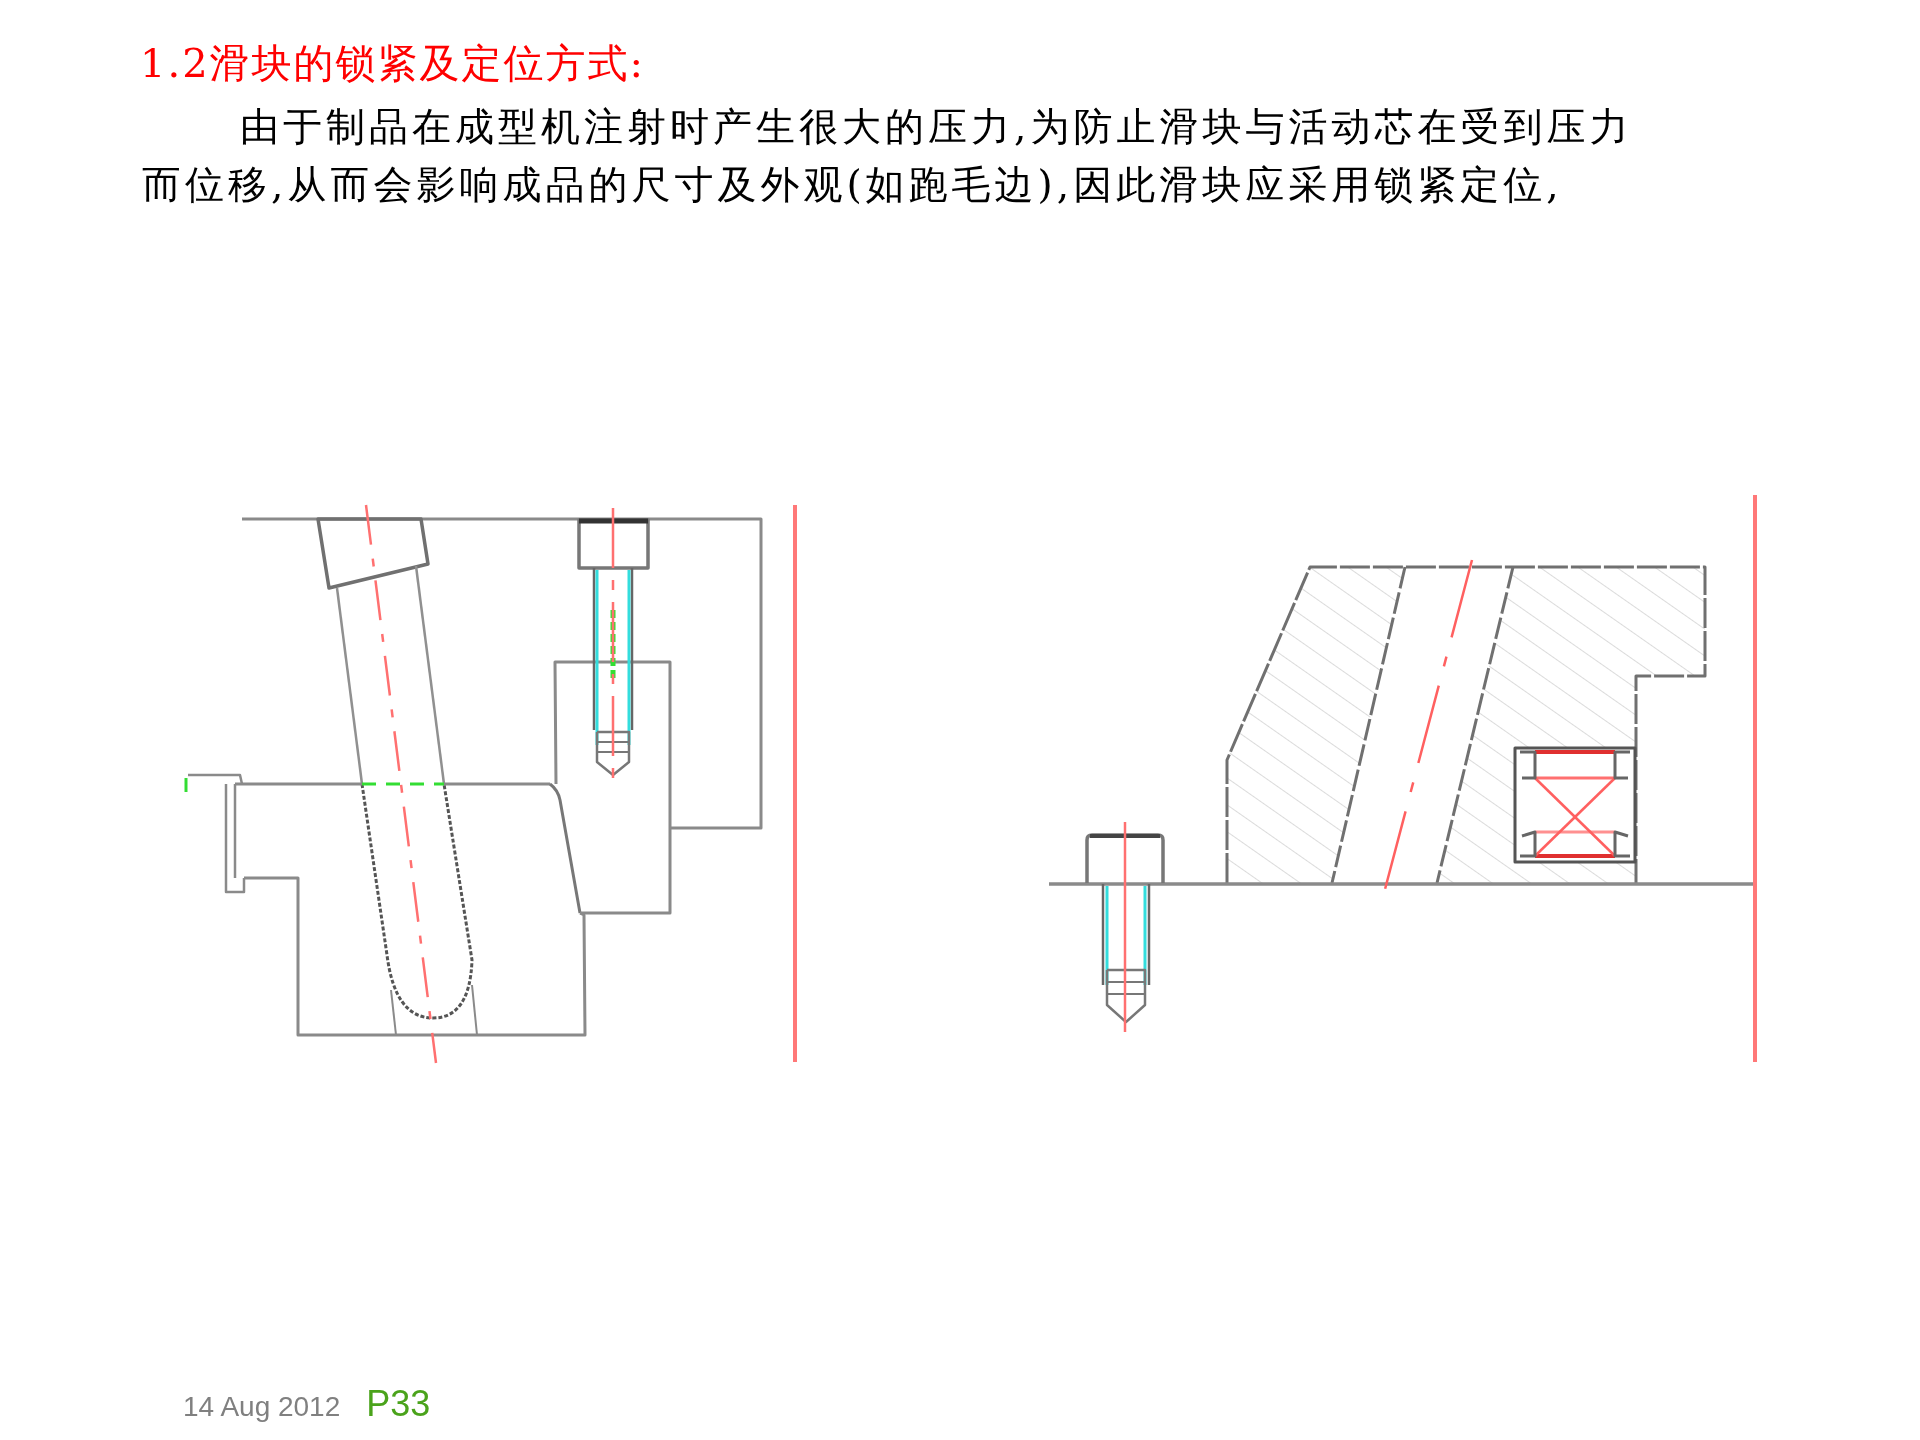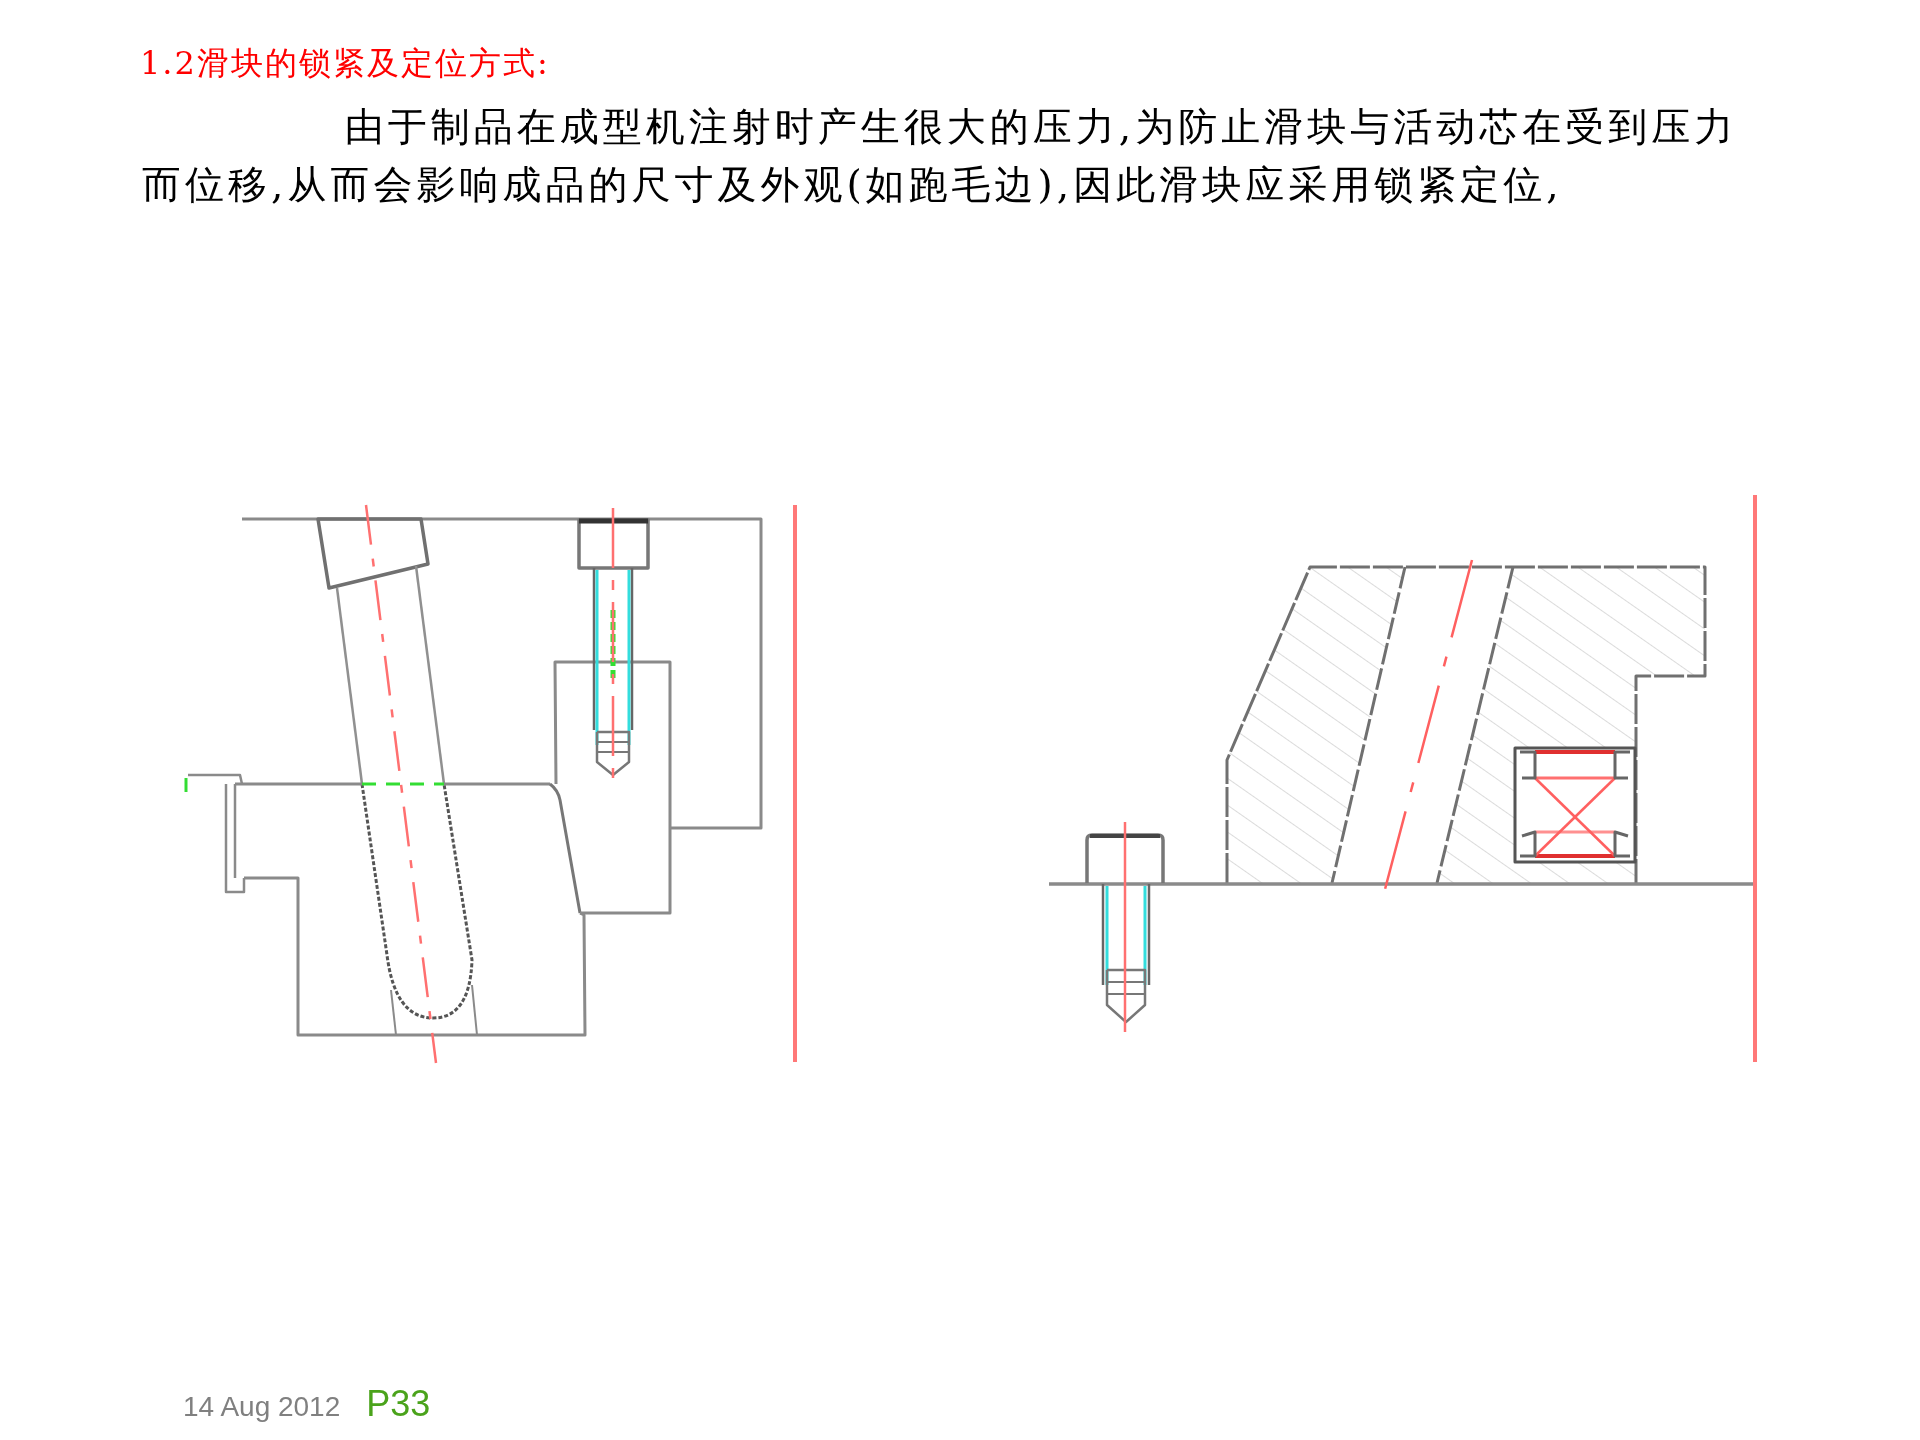--- a/index.html
+++ b/index.html
@@ -1,23 +1,23 @@
 <!DOCTYPE html>
 <html><head>
 <meta charset="utf-8">
 <style>
   html, body { margin: 0; padding: 0; background: #ffffff; }
   body { width: 1920px; height: 1440px; position: relative; overflow: hidden;
          font-family: "DejaVu Serif", "Liberation Serif", serif; }
-  .title { position: absolute; left: 140px; top: 38px; font-size: 32px; line-height: 50px;
+  .title { position: absolute; left: 140px; top: 38px; font-size: 40px; line-height: 50px;
            color: #ff0000; white-space: nowrap; letter-spacing: 2px; }
   .body-text { position: absolute; left: 142px; top: 98px; width: 1700px; font-size: 39px;
                line-height: 58px; color: #000; letter-spacing: 4px; }
   .body-text p { margin: 0; white-space: nowrap; }
-  .body-text p.indent { padding-left: 98px; text-align: center; }
+  .body-text p.indent { padding-left: 98px; }
   .diagram { position: absolute; left: 0; top: 0; }
   .footer { position: absolute; left: 183px; top: 1383px; font-family: "Liberation Sans", sans-serif;
             white-space: nowrap; }
   .footer .date { font-size: 28px; color: #808080; }
   .footer .page { font-size: 36px; color: #4aa31b; margin-left: 26px; }
 </style>
 </head>
 <body>
 
 <div class="title">1.2滑块的锁紧及定位方式:</div>

